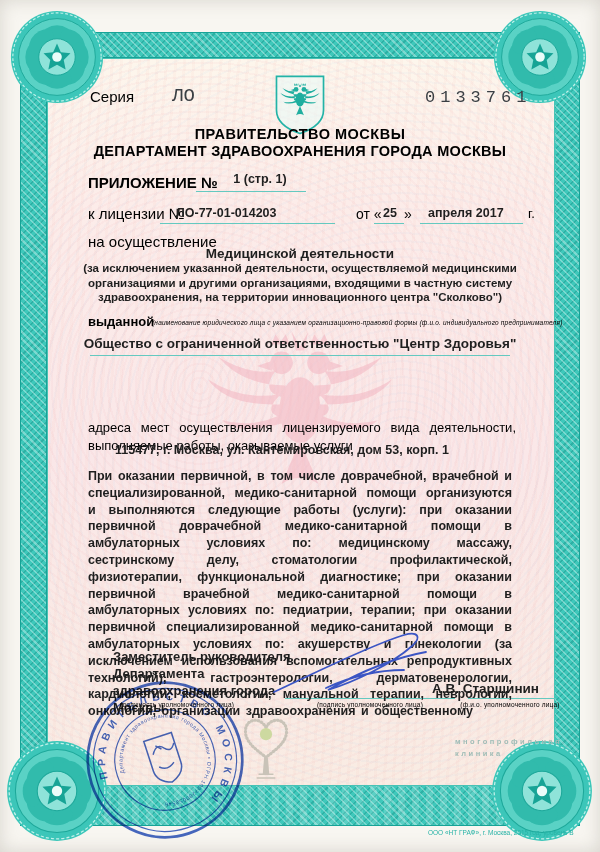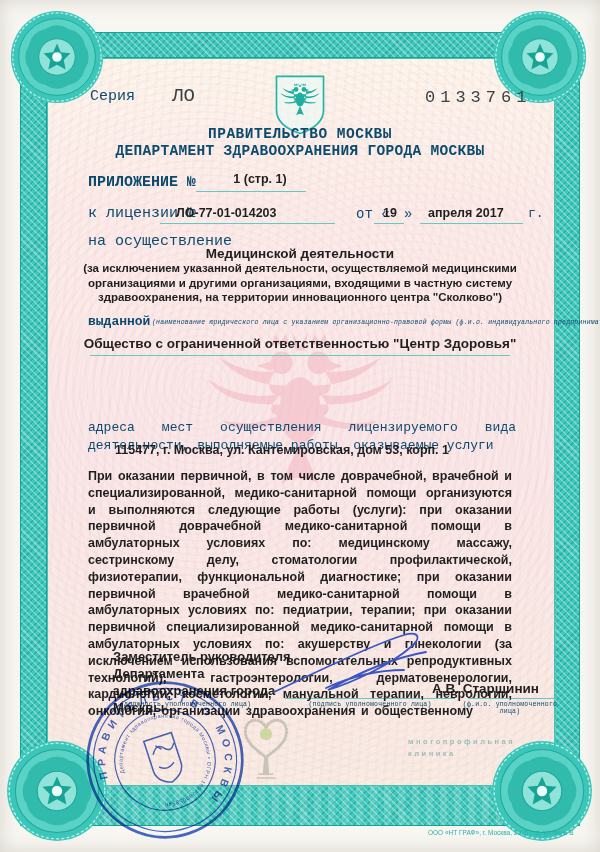--- a/index.html
+++ b/index.html
@@ -23,30 +23,30 @@
   .rosette{position:absolute;z-index:2;}
   
   .inner{position:absolute;left:47px;top:58px;width:506px;height:726px;z-index:1;
          border:1px solid #49c2b5;
          background:
            repeating-radial-gradient(circle at 30% 45%, rgba(236,160,170,.08) 0 2px, transparent 2px 7px),
            repeating-radial-gradient(circle at 70% 55%, rgba(150,190,230,.06) 0 2px, transparent 2px 8px),
            repeating-linear-gradient(95deg, rgba(244,190,180,.10) 0 3px, transparent 3px 9px),
            linear-gradient(180deg,#fdf6ec 0%,#fcece9 20%,#fae7e8 55%,#f9ece3 100%);}
   
-  .teal{color:#0c4a6e;font-family:Liberation Mono, monospace;}
+  .teal{color:#000000;font-family:Liberation Sans, sans-serif;}
   .ink{color:#1f1f1f;font-family:"Liberation Sans",sans-serif;font-weight:bold;}
   .abs{position:absolute;z-index:4;}
   .center{text-align:center;}
   .rule{position:absolute;height:1px;background:#64c9c0;z-index:3;}
   .tiny{font-size:6.5px;letter-spacing:.2px;}
   .serifnum{font-family:Liberation Mono, monospace;color:#3a3f44;}
   .watermark-eagle{position:absolute;z-index:2;opacity:.55;}
   .script{font-family:"DejaVu Serif",serif;font-style:italic;color:#b7b1a6;}
-  .wm-sub{color:#9fbcb6;font-size:7.5px;letter-spacing:2.5px;font-weight:bold;}
+  .wm-sub{color:#9fbcb6;font-size:7.5px;letter-spacing:2.5px;font-weight:bold;margin-left:47px;}
   .stamp-wrap{position:absolute;left:83px;top:678px;width:164px;height:164px;z-index:6;
               transform:rotate(-18deg);opacity:.88;mix-blend-mode:multiply;}
   .sig-wrap{position:absolute;left:268px;top:628px;width:185px;height:78px;z-index:5;}
   .body-par{text-align:justify;word-spacing:2px;line-height:16.8px;}
 </style>
 </head>
 <body>
 
 <div class="page">
 
@@ -131,21 +131,21 @@
   <div class="abs teal" style="left:88px;top:174px;font-size:15px;font-weight:bold">ПРИЛОЖЕНИЕ №</div>
 
   <div class="abs teal center" style="left:0;top:143px;width:600px;font-size:14.5px;font-weight:bold;letter-spacing:.3px">ДЕПАРТАМЕНТ ЗДРАВООХРАНЕНИЯ ГОРОДА МОСКВЫ</div>
   <div class="abs ink center" style="left:190px;top:172px;width:140px;font-size:12.5px">1 (стр. 1)</div>
   <div class="rule" style="left:196px;top:191px;width:110px"></div>
 
   <div class="abs teal" style="left:88px;top:205px;font-size:15px">к лицензии №</div>
   <div class="abs ink" style="left:176px;top:206px;font-size:12.5px">ЛО-77-01-014203</div>
   <div class="rule" style="left:160px;top:223px;width:175px"></div>
   <div class="abs teal" style="left:356px;top:206px;font-size:14px">от «</div>
-  <div class="abs ink" style="left:383px;top:206px;font-size:12.5px">19</div>
+  <div class="abs ink" style="left:383px;top:206px;font-size:12.5px">25</div>
   <div class="abs teal" style="left:404px;top:206px;font-size:14px">»</div>
   <div class="abs ink" style="left:428px;top:206px;font-size:12.5px">апреля 2017</div>
   <div class="rule" style="left:374px;top:223px;width:30px"></div>
   <div class="rule" style="left:420px;top:223px;width:103px"></div>
   <div class="abs teal" style="left:528px;top:206px;font-size:13px">г.</div>
 
   <div class="abs teal" style="left:88px;top:233px;font-size:15px">на осуществление</div>
   <div class="abs ink center" style="left:0;top:246px;width:600px;font-size:13.5px">Медицинской деятельности</div>
   <div class="abs ink center" style="left:70px;top:261px;width:460px;font-size:11.5px;line-height:14.5px">(за исключением указанной деятельности, осуществляемой медицинскими организациями и другими организациями, входящими в частную систему здравоохранения, на территории инновационного центра "Сколково")</div>
 

